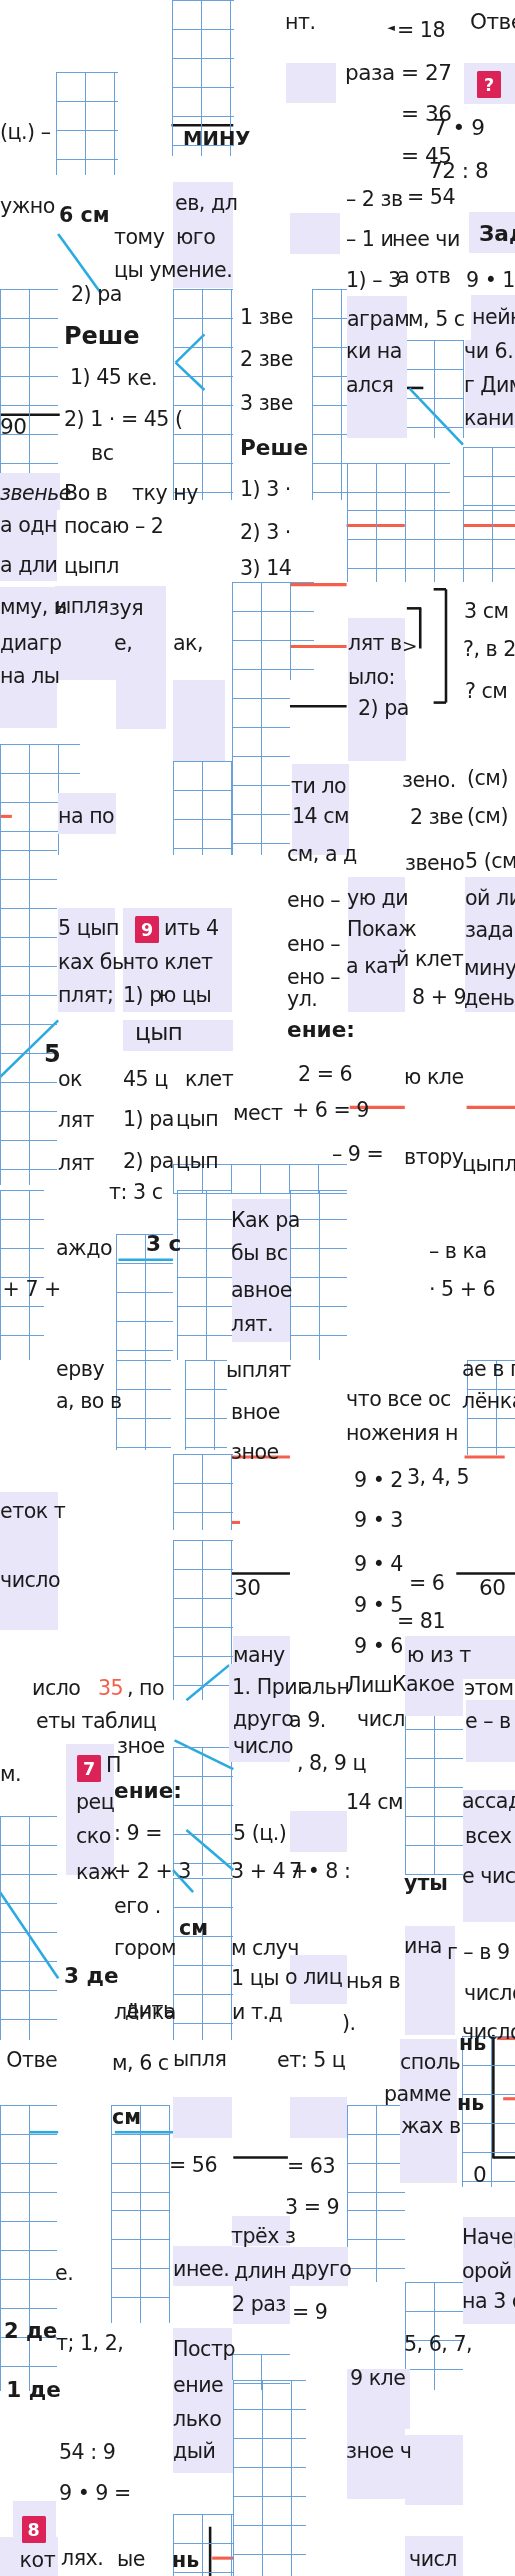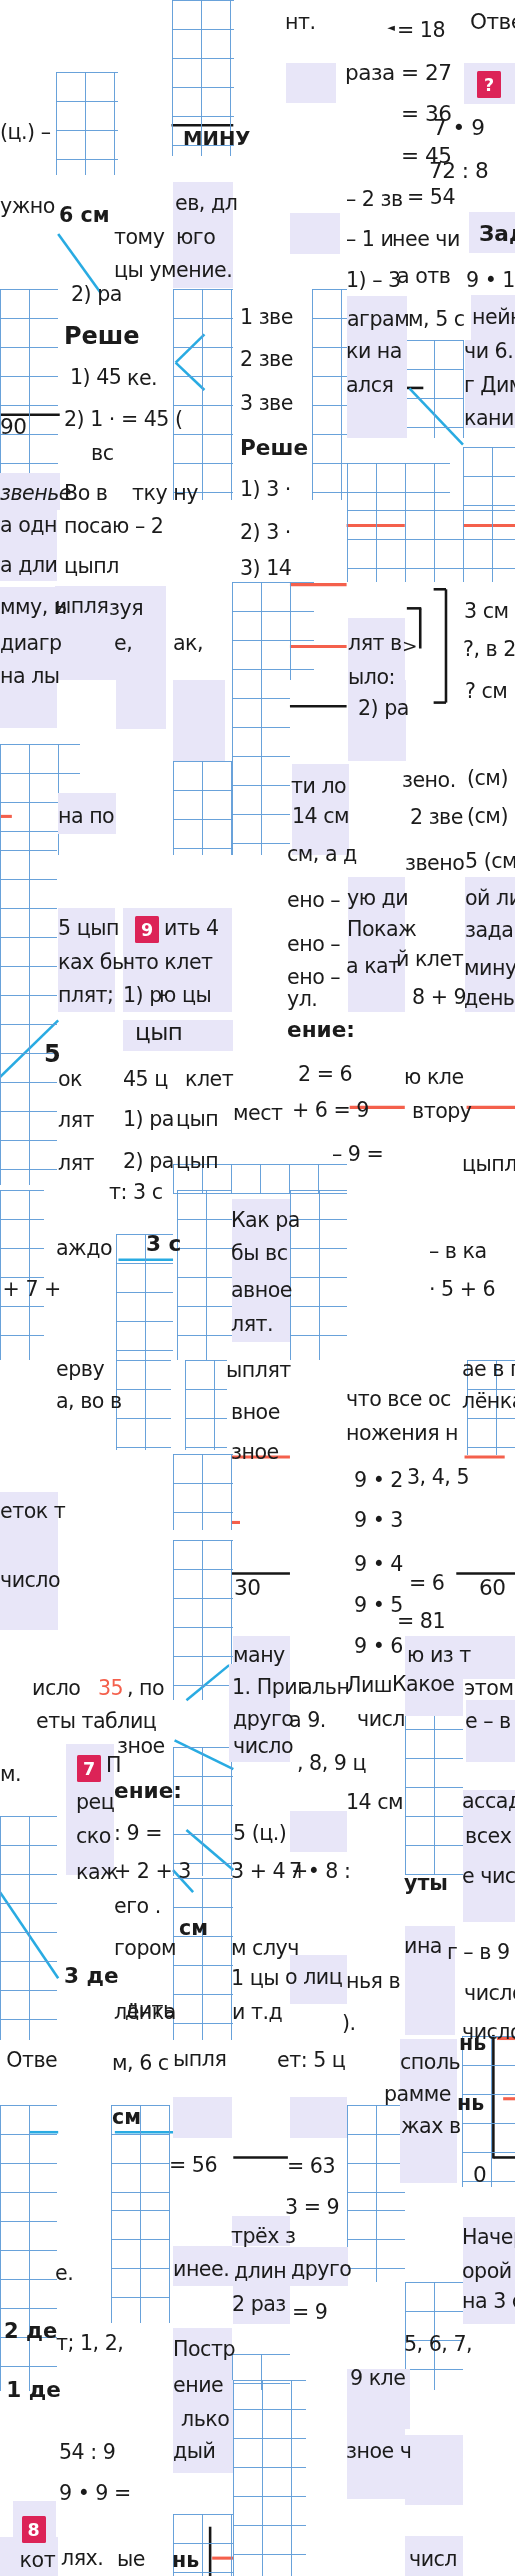--- a/index.html
+++ b/index.html
@@ -267,21 +267,21 @@
       <div class="txt" style="left: 58px; top: 1069px;">ок</div>
       <div class="txt" style="left: 123px; top: 1069px;">45 ц</div>
       <div class="txt" style="left: 185px; top: 1069px;">клет</div>
       <div class="txt" style="left: 298px; top: 1064px;">2 = 6</div>
       <div class="txt" style="left: 404px; top: 1067px; text-align: right;">ю кле</div>
       <div class="txt" style="left: 58px; top: 1110px;">лят</div>
       <div class="txt" style="left: 123px; top: 1109px;">1) ра</div>
       <div class="txt" style="left: 176px; top: 1109px;">цып</div>
       <div class="txt" style="left: 233px; top: 1103px;">мест</div>
       <div class="txt" style="left: 292px; top: 1100px;">+ 6 = 9</div>
-      <div class="txt" style="left: 404px; top: 1101px; margin-left: 8px;">втору</div>
+      <div class="txt" style="left: 404px; top: 1147px;">втору</div>
       <div class="txt" style="left: 58px; top: 1153px;">лят</div>
       <div class="txt" style="left: 123px; top: 1151px;">2) ра</div>
       <div class="txt" style="left: 176px; top: 1151px;">цып</div>
       <div class="txt" style="left: 332px; top: 1144px;">– 9 =</div>
       <div class="txt" style="left: 462px; top: 1154px;">цыпл</div>
       <div class="txt" style="left: 109px; top: 1182px;">т: 3 с</div>
       <div class="txt" style="left: 231px; top: 1210px;">Как ра</div>
       <div class="txt" style="left: 56px; top: 1238px;">аждо</div>
       <div class="txt b" style="left: 146px; top: 1233px; font-size: 21.6px;">3 с</div>
       <div class="txt" style="left: 231px; top: 1243px;">бы вс</div>
@@ -385,21 +385,21 @@
       <div class="txt" style="left: 232px; top: 2294px;">2 раз</div>
       <div class="txt" style="left: 292px; top: 2302px;">= 9</div>
       <div class="txt" style="left: 462px; top: 2291px;">на 3 с</div>
       <div class="txt b" style="left: 4.1px; top: 2320px; font-size: 21px;">2 де</div>
       <div class="txt" style="left: 56px; top: 2333px;">т; 1, 2,</div>
       <div class="txt" style="left: 173px; top: 2339px;">Постр</div>
       <div class="txt" style="left: 404px; top: 2334px;">5, 6, 7,</div>
       <div class="txt" style="left: 350px; top: 2368px;">9 кле</div>
       <div class="txt b" style="left: 6.2px; top: 2379px; font-size: 21.6px;">1 де</div>
       <div class="txt" style="left: 173px; top: 2375px;">ение</div>
-      <div class="txt" style="left: 173px; top: 2409px; padding-left: 8px;">лько</div>
+      <div class="txt" style="left: 173px; top: 2409px;">лько</div>
       <div class="txt" style="left: 59px; top: 2442px;">54 : 9</div>
       <div class="txt" style="left: 173px; top: 2441px;">дый</div>
       <div class="txt" style="left: 346px; top: 2441px;">зное ч</div>
       <div class="txt" style="left: 59px; top: 2483px;">9 • 9 =</div>
       <div class="txt" style="left: 19.6px; top: 2550px;">кот</div>
       <div class="txt" style="left: 61px; top: 2548px;">лях.</div>
       <div class="txt" style="left: 117px; top: 2549px;">ые</div>
       <div class="txt b" style="left: 172px; top: 2550px;">нь</div>
       <div class="txt" style="left: 409px; top: 2549px;">числ</div>
     </div>

